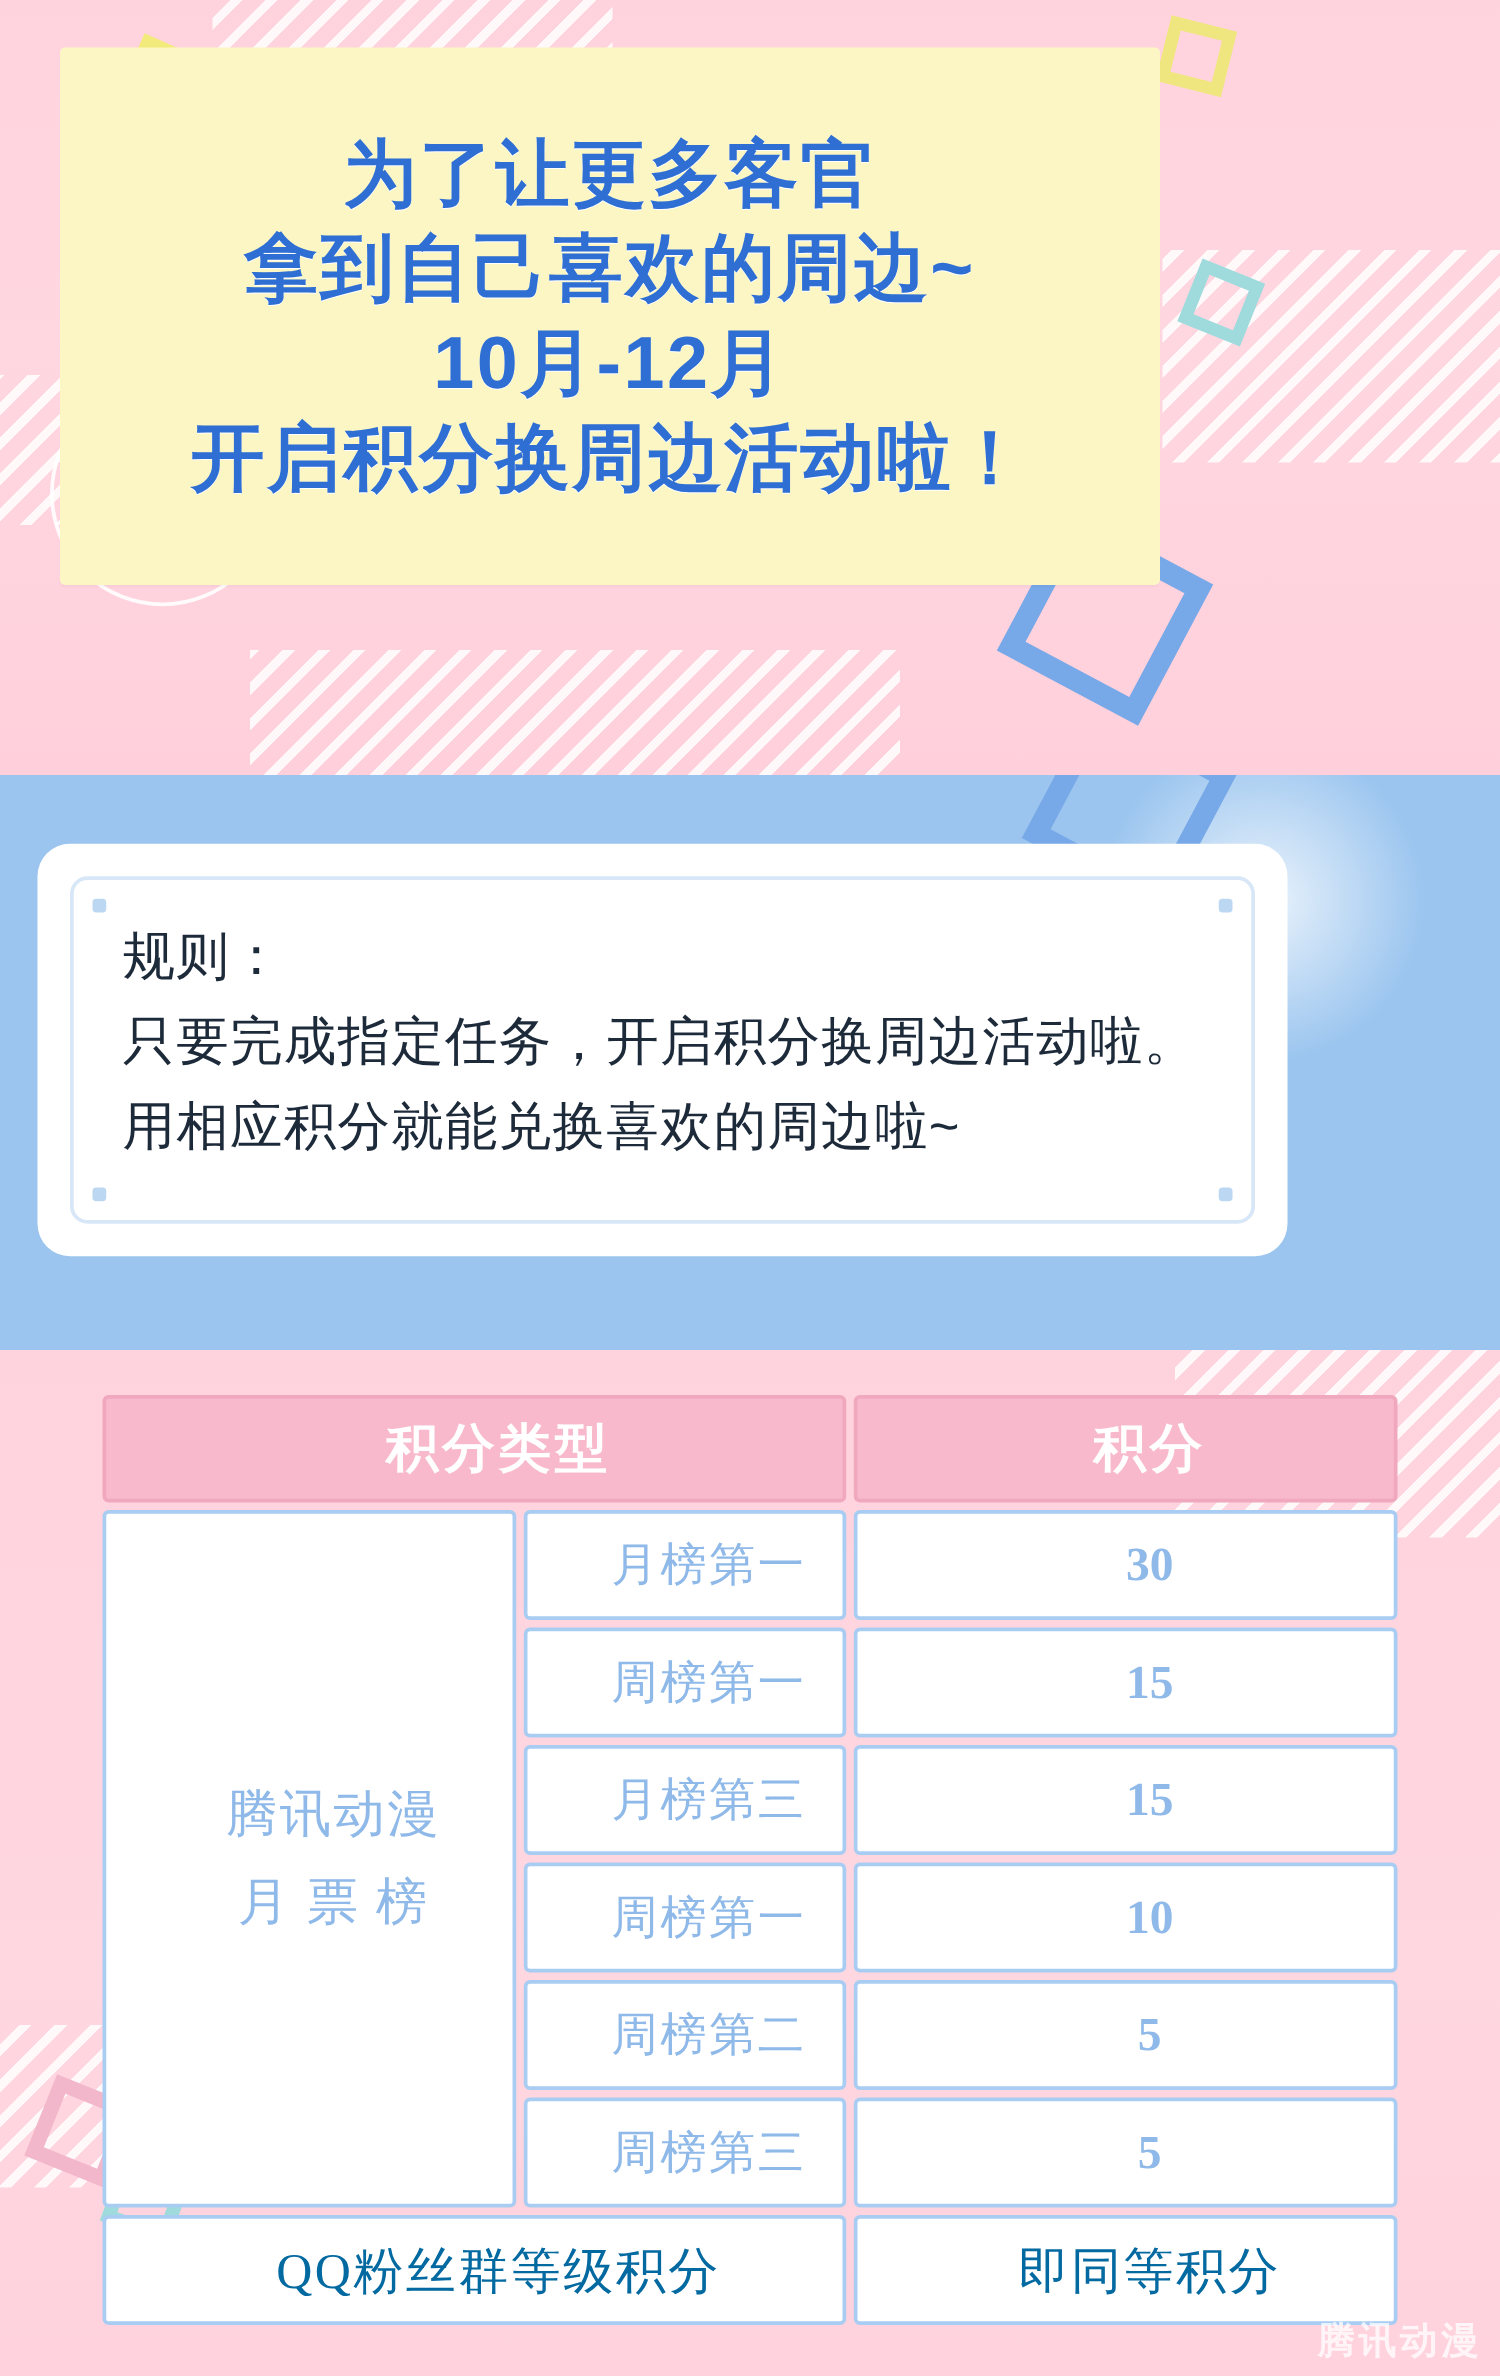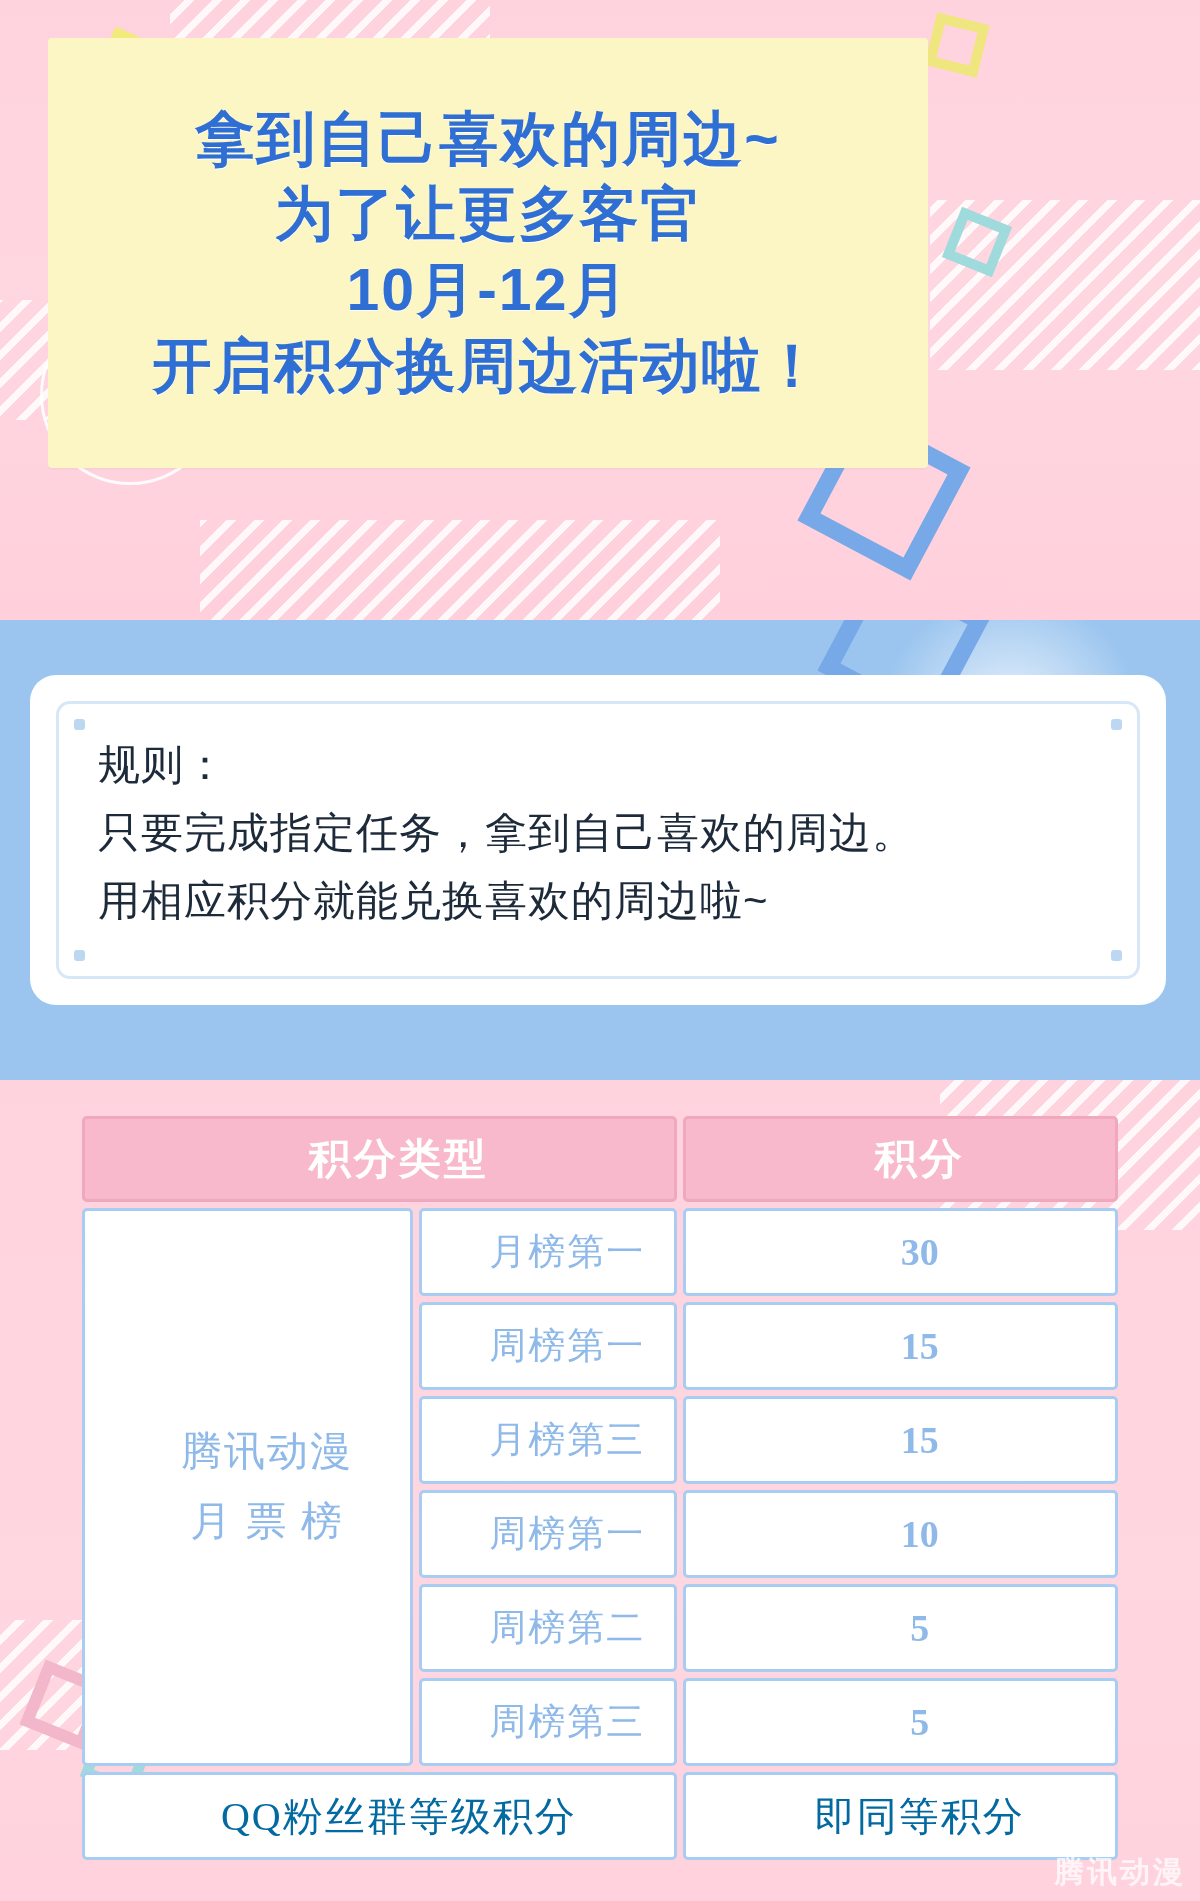--- a/index.html
+++ b/index.html
@@ -113,21 +113,21 @@
   .rules-band .glow {
     position: absolute;
     right: 60px; top: -30px;
     width: 260px; height: 260px;
     background: radial-gradient(closest-side, rgba(255,255,255,0.8), rgba(255,255,255,0));
     border-radius: 50%;
   }
   .rules-card {
     position: absolute;
     left: 30px; top: 55px;
-    width: 1136px; height: 330px;
+    width: 1000px; height: 330px;
     background: #ffffff;
     border-radius: 26px;
     padding: 48px 54px;
   }
   .rules-card .inner-frame {
     position: absolute;
     left: 26px; top: 26px; right: 26px; bottom: 26px;
     border: 3px solid #d8e7f7;
     border-radius: 14px;
     pointer-events: none;
@@ -228,39 +228,39 @@
   <div class="spiral2"></div>
   <div class="spiral3"></div>
 
   <div class="sq y1"></div>
   <div class="sq y2"></div>
   <div class="sq t1"></div>
   <div class="sq t2"></div>
   <div class="sq b1"></div>
 
   <div class="title-card">
+    <div class="title-line">为了让更多客官</div>
     <div class="title-line">拿到自己喜欢的周边~</div>
-    <div class="title-line">为了让更多客官</div>
     <div class="title-line">10月-12月</div>
     <div class="title-line">开启积分换周边活动啦！</div>
   </div>
 </div>
 
 <div class="rules-band">
   <div class="glow"></div>
   <div class="deco-sq" style="left:840px; top:-40px; width:128px; height:128px;"></div>
   <div class="rules-card">
     <div class="inner-frame"></div>
     <div class="dot d1"></div>
     <div class="dot d2"></div>
     <div class="dot d3"></div>
     <div class="dot d4"></div>
     <div class="rules-text">
       <div>规则：</div>
-      <div>只要完成指定任务，拿到自己喜欢的周边。</div>
+      <div>只要完成指定任务，开启积分换周边活动啦。</div>
       <div>用相应积分就能兑换喜欢的周边啦~</div>
     </div>
   </div>
 </div>
 
 <div class="table-band">
   <div class="hatch h5"></div>
   <div class="hatch h6"></div>
   <div class="tb-sq1"></div>
   <div class="tb-sq2"></div>

